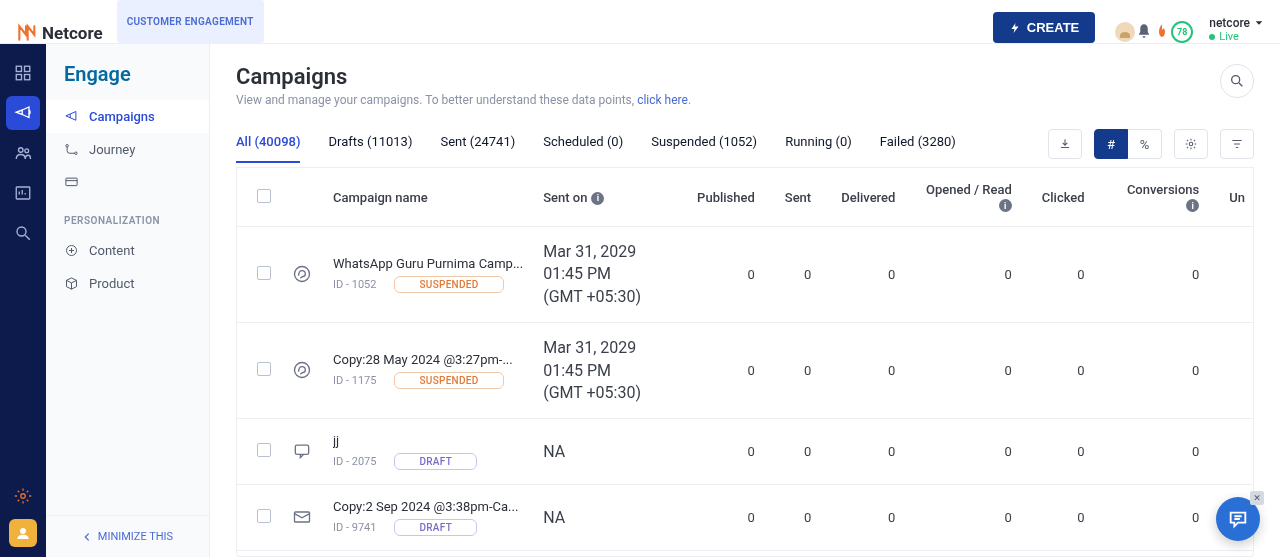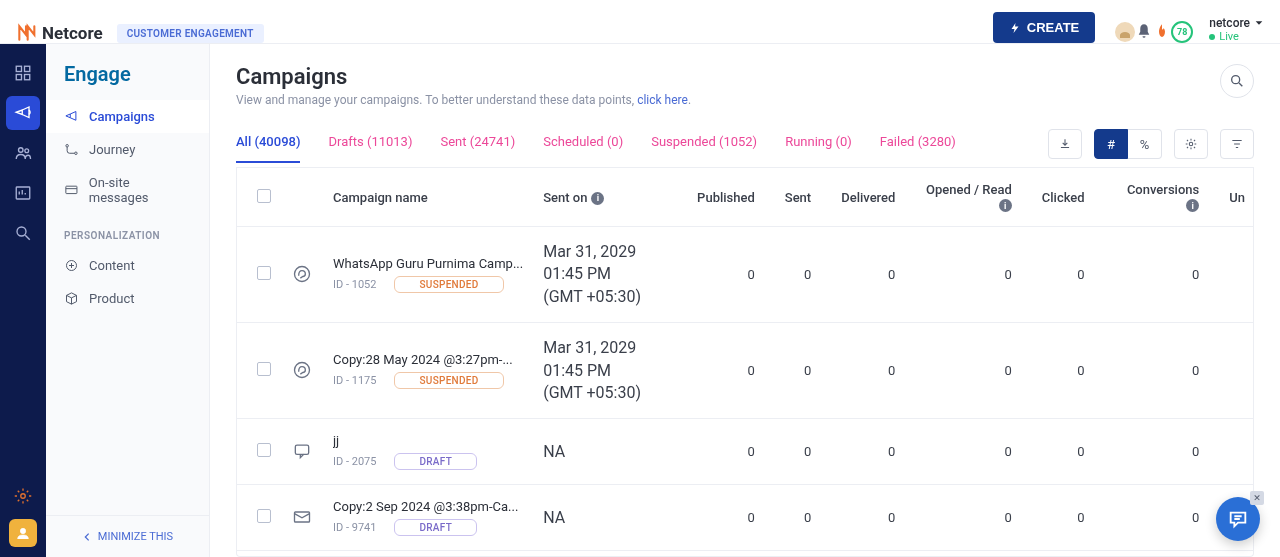--- a/index.html
+++ b/index.html
@@ -3,21 +3,21 @@
 <meta charset="utf-8">
 <style>
   * { box-sizing: border-box; margin: 0; padding: 0; }
   body { font-family: -apple-system, BlinkMacSystemFont, "Segoe UI", Roboto, sans-serif; font-size: 13px; color: #3a3f4a; background: #fff; width: 1280px; height: 557px; overflow: hidden; position: relative; }
 
   
   .topbar { height: 44px; display: flex; align-items: flex-end; padding: 0 16px; border-bottom: 1px solid #eceef3; background: #fff; }
   .logo { display: flex; align-items: center; gap: 6px; font-weight: 700; font-size: 17px; color: #2b2f38; }
   .logo-mark { width: 20px; height: 20px; display: inline-flex; align-items: center; justify-content: center; }
   .logo-mark svg { width: 20px; height: 20px; }
-  .badge-chip { margin-left: 14px; background: #eaf0ff; color: #4a6bd4; font-size: 10px; font-weight: 600; letter-spacing: 0.3px; padding: 4px 10px; border-radius: 3px; }
+  .badge-chip { margin-left: 14px; background: #eaf0ff; color: #4a6bd4; font-size: 10px; font-weight: 600; letter-spacing: 0.3px; padding: 16px 10px; border-radius: 3px; }
   .topbar-spacer { flex: 1; }
   .create-btn { background: #143a8c; color: #fff; border: none; border-radius: 4px; padding: 8px 16px; font-weight: 600; font-size: 13px; display: flex; align-items: center; gap: 6px; cursor: pointer; }
   .create-btn svg { width: 12px; height: 12px; fill: #fff; }
   .top-icons { display: flex; align-items: center; margin-left: 20px; }
   .top-icons > * { cursor: pointer; }
   .icon-avatar { width: 20px; height: 20px; border-radius: 50%; background: #efd9b9; display: inline-block; position: relative; }
   .icon-avatar::after { content: ""; position: absolute; bottom: 4px; left: 5px; width: 10px; height: 6px; background: #c9a36b; border-radius: 50% 50% 0 0; }
   .bell-icon svg, .fire-icon svg { width: 18px; height: 18px; }
   .ring-badge { width: 22px; height: 22px; border-radius: 50%; border: 2px solid #25c37a; display: flex; align-items: center; justify-content: center; font-size: 9px; font-weight: 700; color: #25c37a; }
   .acct { margin-left: 16px; display: flex; flex-direction: column; align-items: flex-start; font-size: 12px; cursor: pointer; }
@@ -53,21 +53,21 @@
   .page-head { display: flex; align-items: flex-start; }
   .page-title { font-size: 22px; font-weight: 600; color: #2b2f38; }
   .page-desc { font-size: 12px; color: #8b92a5; margin-top: 4px; }
   .page-desc a { color: #4a6bd4; text-decoration: none; }
   .head-spacer { flex: 1; }
   .search-circle { width: 34px; height: 34px; border: 1px solid #e0e3ea; border-radius: 50%; display: flex; align-items: center; justify-content: center; cursor: pointer; }
   .search-circle svg { width: 16px; height: 16px; stroke: #525a6b; fill: none; stroke-width: 2; }
 
   
   .tabrow { display: flex; align-items: center; margin-top: 22px; border-bottom: 1px solid #eceef3; }
-  .tab { padding: 0 0 12px; margin-right: 28px; font-size: 13px; color: #ec4899; cursor: pointer; border-bottom: 2px solid transparent; }
+  .tab { padding: 0 0 12px; margin-right: 28px; font-size: 13px; color: #0f172a; cursor: pointer; border-bottom: 2px solid transparent; }
   .tab.active { color: #2a4bd7; border-bottom-color: #2a4bd7; font-weight: 500; }
   .tab-spacer { flex: 1; }
   .tabrow-actions { display: flex; align-items: center; gap: 0; padding-bottom: 8px; }
   .sq-btn { width: 34px; height: 30px; border: 1px solid #e0e3ea; background: #fff; display: flex; align-items: center; justify-content: center; cursor: pointer; font-size: 13px; color: #525a6b; }
   .sq-btn.solo { border-radius: 4px; margin-right: 12px; }
   .sq-btn.left { border-radius: 4px 0 0 4px; }
   .sq-btn.right { border-radius: 0 4px 4px 0; border-left: none; margin-right: 12px; }
   .sq-btn.active { background: #143a8c; color: #fff; border-color: #143a8c; }
   .sq-btn svg { width: 14px; height: 14px; stroke: currentColor; fill: none; stroke-width: 1.8; }
 
@@ -206,21 +206,20 @@
           <circle cx="19" cy="18" r="2"></circle>
           <path d="M5 8 L5 14 Q5 18 9 18 L17 18"></path>
         </svg>
       <span>Journey</span>
     </div>
     <div class="sidebar-item">
       <svg viewBox="0 0 24 24">
           <rect x="3" y="5" width="18" height="12" rx="1"></rect>
           <path d="M3 9 L21 9"></path>
         </svg>
-      <span>On-site messages</span>
     </div>
     <div class="sidebar-section">PERSONALIZATION</div>
     <div class="sidebar-item">
       <svg viewBox="0 0 24 24">
           <circle cx="12" cy="12" r="8"></circle>
           <path d="M8 12 L16 12 M12 8 L12 16"></path>
         </svg>
       <span>Content</span>
     </div>
     <div class="sidebar-item">

